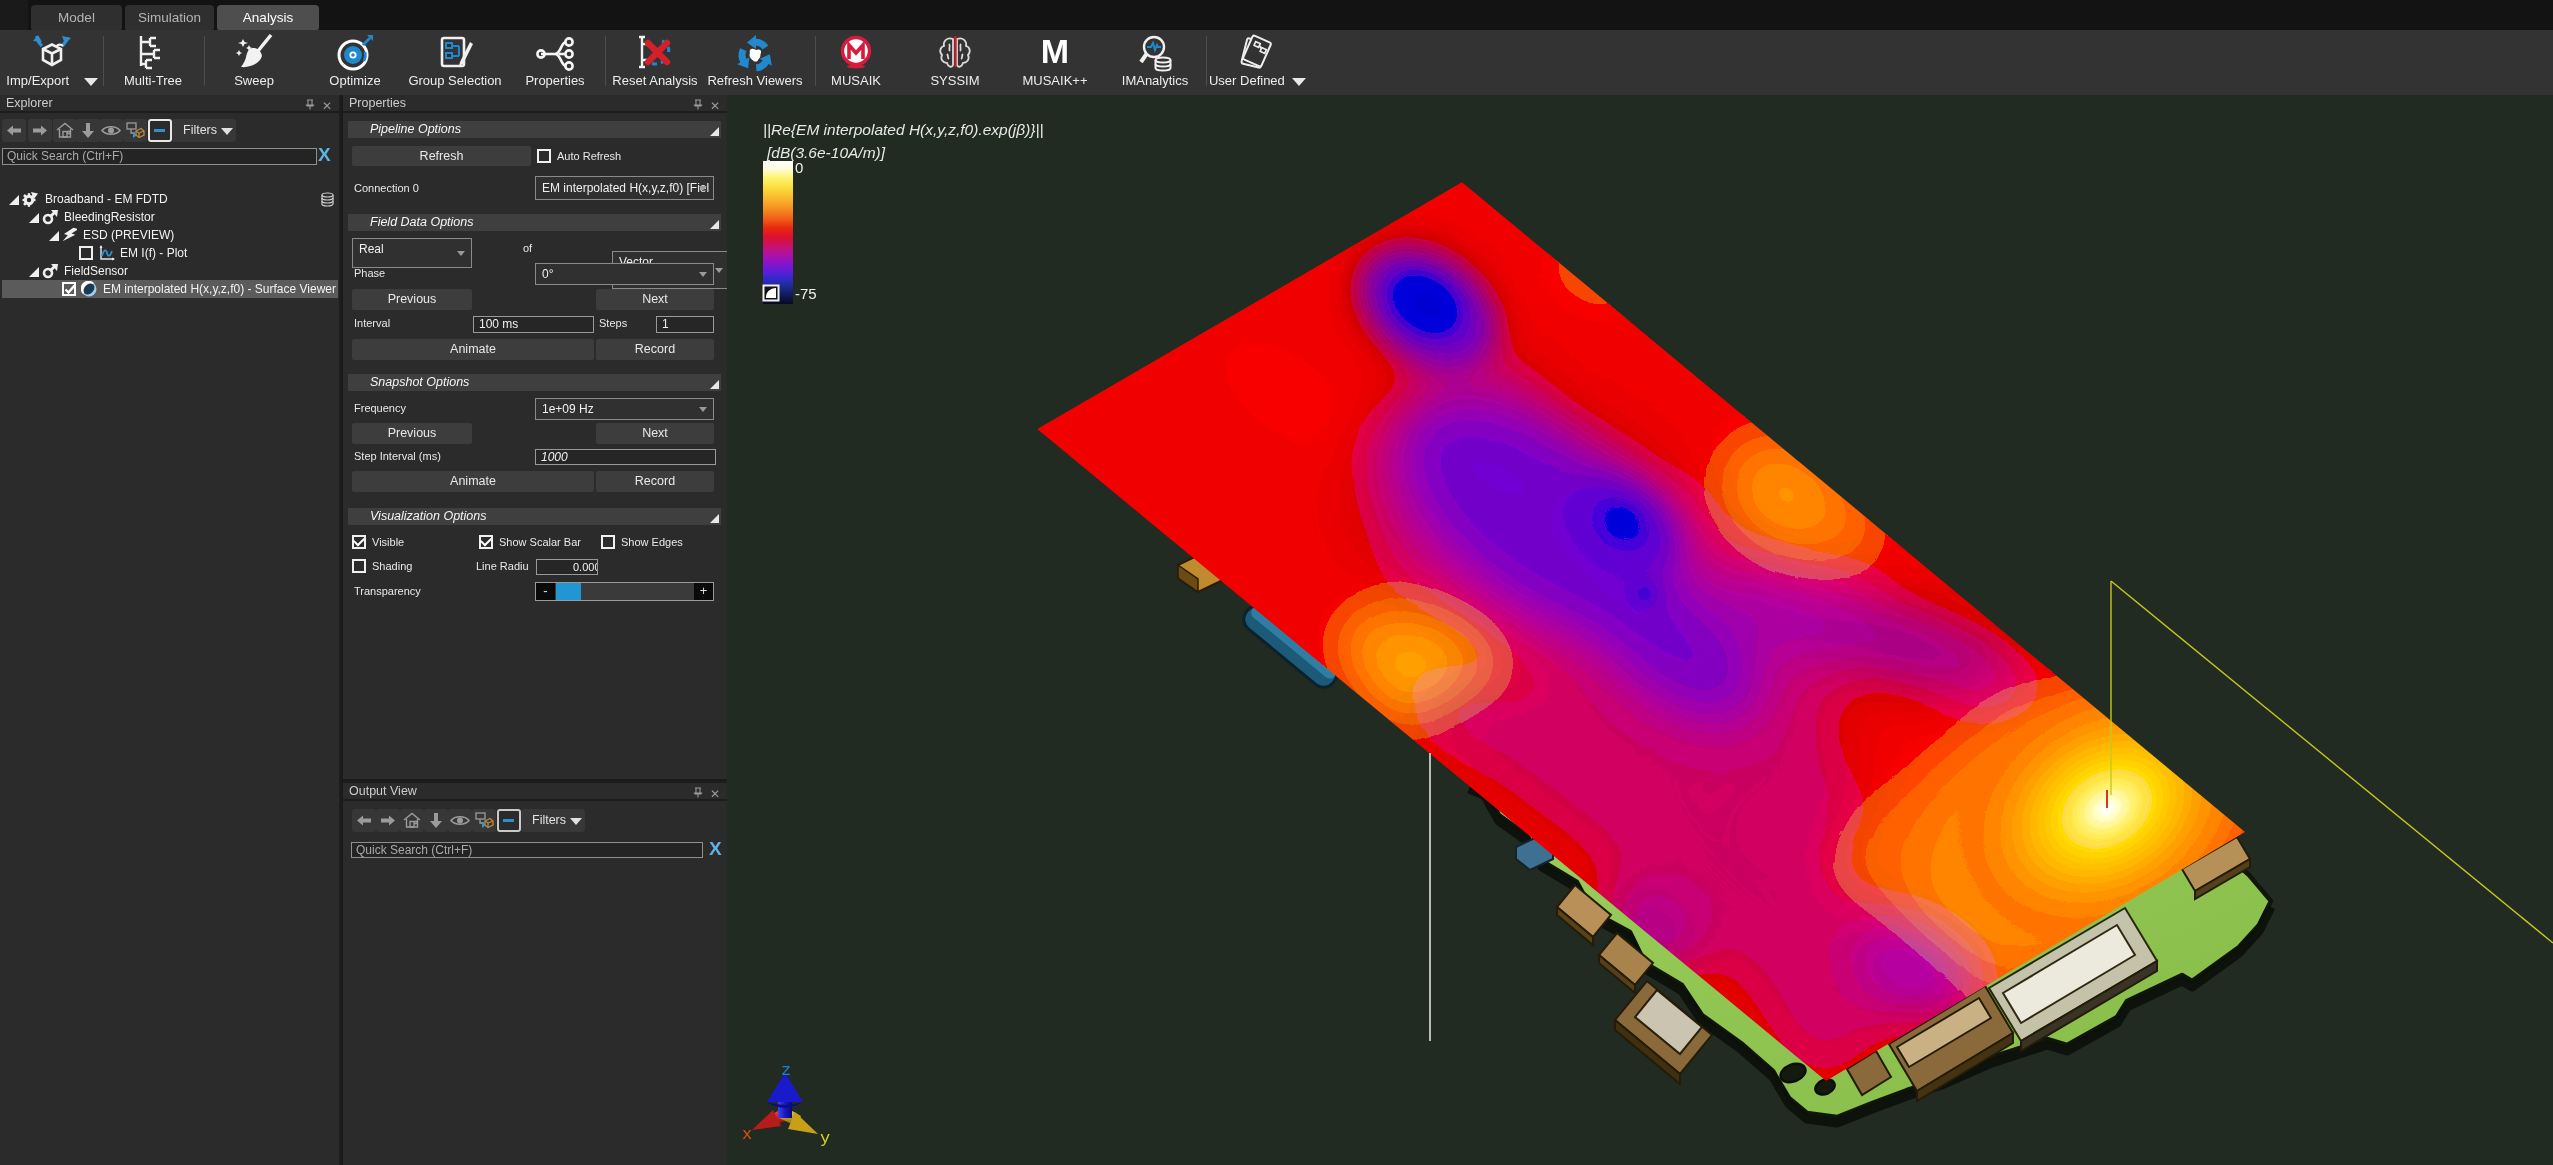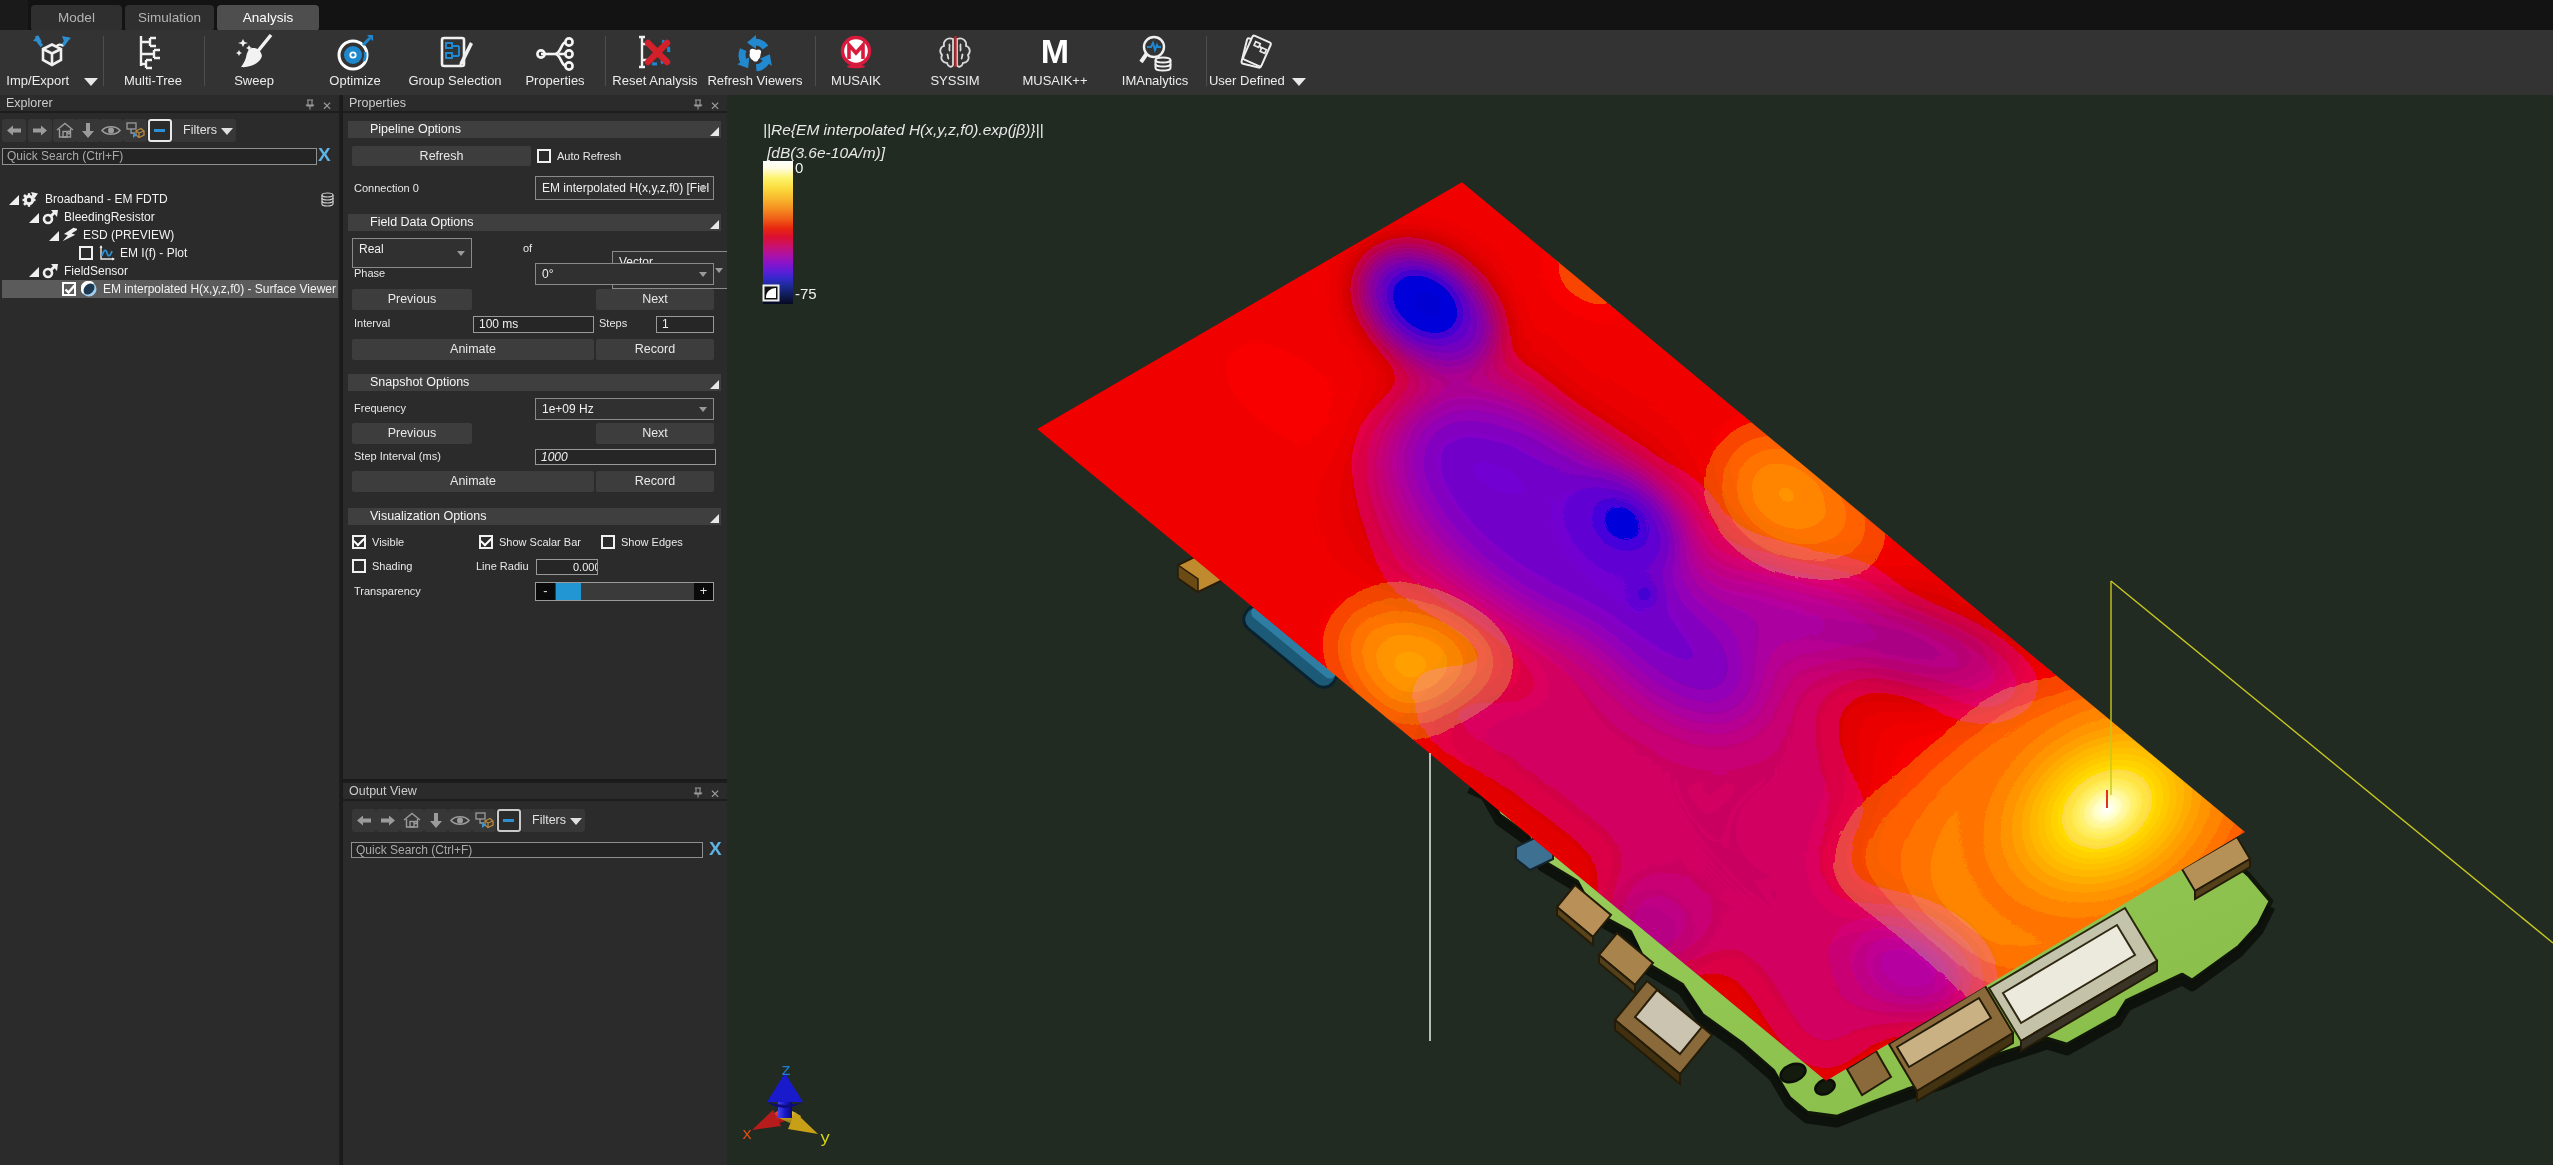--- a/index.html
+++ b/index.html
@@ -25,21 +25,21 @@
 .searchbox { position:absolute; background:#242424; border:1px solid #8f8f8f; color:#a9a9a9;
   font-size:12px; line-height:15px; padding-left:4px; }
 .bluex { position:absolute; color:#5fb2e4; font-size:19px; font-weight:bold; }
 .filtersbtn { position:absolute; height:23px; background:#373737; border-radius:3px; color:#e2e2e2;
   font-size:12.5px; text-align:left; padding-left:11px; line-height:22px;}
 .treelabel { position:absolute; color:#f2f2f2; font-size:12px; line-height:18px; white-space:nowrap;}
 .cb { position:absolute; width:14px; height:14px; border:2px solid #efefef; background:transparent; }
 .cb svg { display:block; }
 
 .sechdr { position:absolute; left:5px; width:373px; height:17px; background:#3f3f3f; color:#f5f5f5;
-  font-size:12.5px; line-height:16px; padding-left:22px; overflow:hidden;}
+  font-size:12.5px; line-height:16px; padding-left:22px; overflow:hidden;font-style:italic;}
 .sechdr:after { content:""; position:absolute; right:2px; bottom:2px; width:0; height:0;
   border-left:9px solid transparent; border-bottom:9px solid #e8e8e8; }
 .btn { position:absolute; background:#3d3d3d; border-radius:2px; color:#e8e8e8; font-size:12.5px;
   text-align:center; }
 .plabel { position:absolute; color:#e8e8e8; font-size:11px; white-space:nowrap; }
 .input { position:absolute; background:#262626; border:1px solid #999999; color:#f0f0f0;
   font-size:12px; padding-left:5px; white-space:nowrap; overflow:hidden; }
 .dd { position:absolute; background:#303030; border:1px solid #8a8a8a; color:#f0f0f0;
   font-size:12px; padding-left:6px; }
 .dd:after { content:""; position:absolute; right:6px; top:50%; margin-top:-2px; width:0; height:0;

